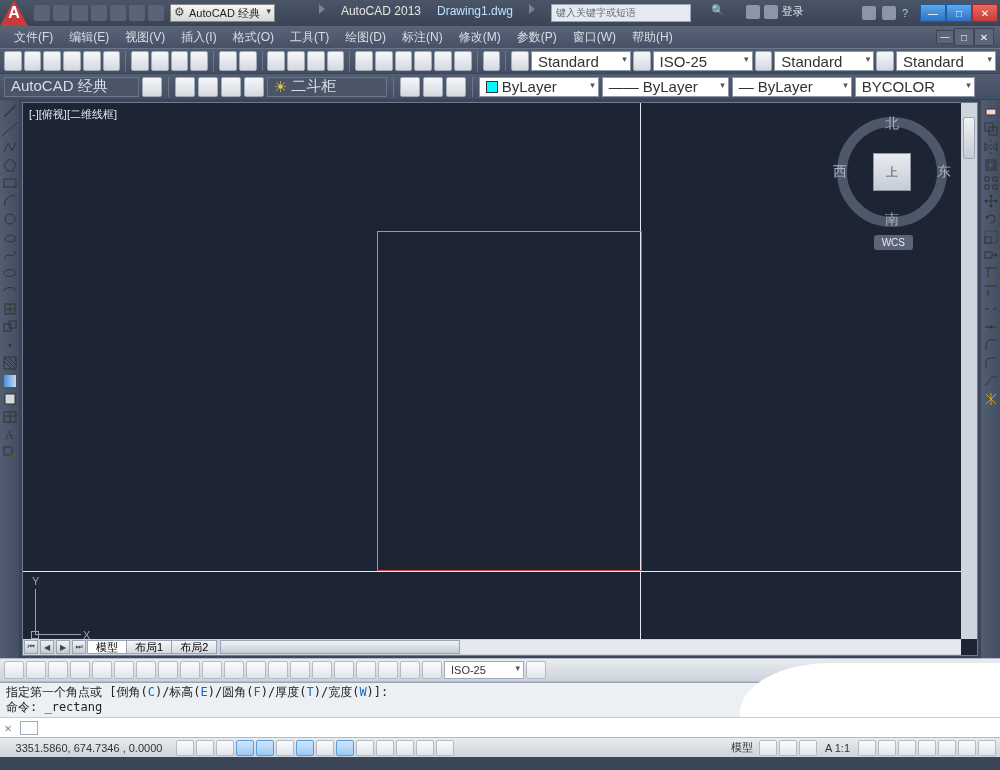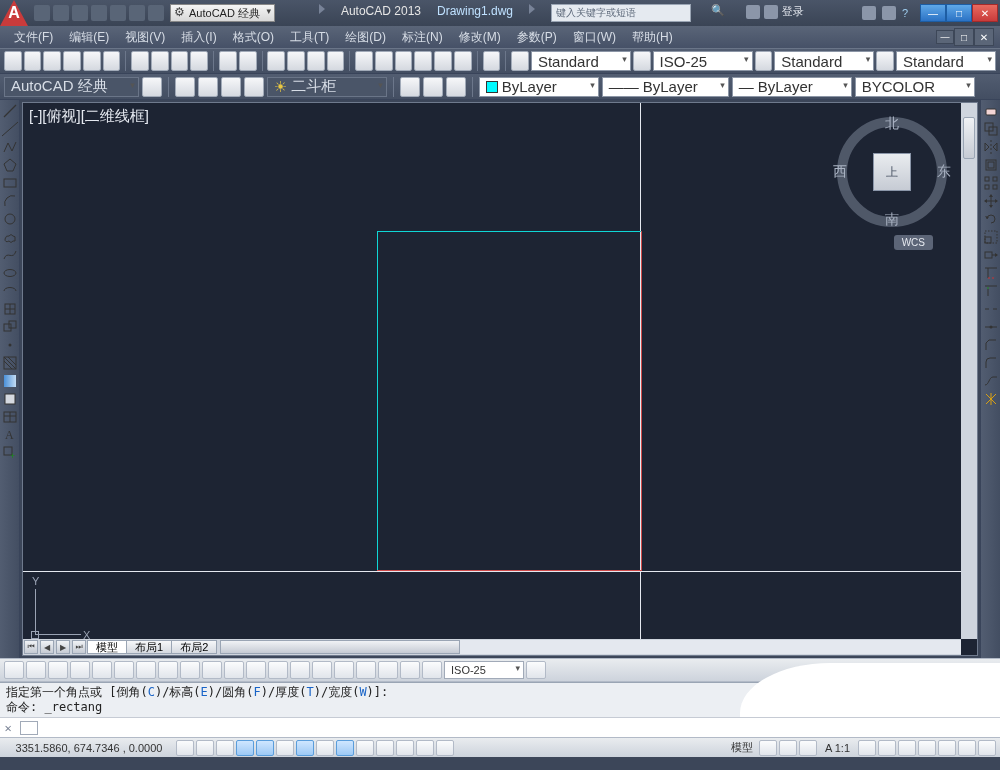--- a/index.html
+++ b/index.html
@@ -50,39 +50,39 @@
 
 
 .main-area { position: relative; height: 558px; background: #3c4659; display: flex; }
 .side-toolbar { width: 20px; background: linear-gradient(90deg,#525d71,#434e62); border-right: 1px solid #39445a; display: flex; flex-direction: column; padding: 3px 0; gap: 2px; }
 .side-toolbar.right { border-right: none; border-left: 1px solid #39445a; }
 .side-btn { width: 16px; height: 16px; margin: 0 auto; border-radius: 2px; position: relative; }
 .side-btn svg { position: absolute; top: 0; left: 0; }
 
 
 .viewport { flex: 1; background: #1d2433; position: relative; border: 1px solid #6f7a8d; margin: 2px; }
-.view-label { position: absolute; top: 4px; left: 6px; color: #e5e9f0; font-size: 15px; }
+.view-label { position: absolute; top: 4px; left: 6px; color: #e5e9f0; font-size: 11px; }
 .crosshair-v { position: absolute; top: 0; bottom: 0; left: 617px; width: 1px; background: #e5e9f0; }
 .crosshair-h { position: absolute; left: 0; right: 0; top: 468px; height: 1px; background: #e5e9f0; }
 .rect-top { position: absolute; left: 354px; top: 128px; width: 264px; height: 1px; background: #0fd6d6; }
 .rect-left { position: absolute; left: 354px; top: 128px; width: 1px; height: 340px; background: #0fd6d6; }
 .rect-right { position: absolute; left: 618px; top: 128px; width: 1px; height: 340px; background: #cf4a4a; }
 .rect-bottom { position: absolute; left: 354px; top: 467px; width: 264px; height: 1px; background: #cf4a4a; }
 .ucs { position: absolute; left: 12px; bottom: 20px; }
 .ucs-y { position: absolute; left: 0; bottom: 0; width: 1px; height: 46px; background: #9aa3b4; }
 .ucs-x { position: absolute; left: 0; bottom: 0; width: 46px; height: 1px; background: #9aa3b4; }
 .ucs-yl { position: absolute; left: -3px; bottom: 48px; color: #9aa3b4; font-size: 11px; }
 .ucs-xl { position: absolute; left: 48px; bottom: -6px; color: #9aa3b4; font-size: 11px; }
 .ucs-sq { position: absolute; left: -4px; bottom: -4px; width: 8px; height: 8px; border: 1px solid #9aa3b4; }
 .viewcube { position: absolute; top: 14px; right: 30px; width: 110px; height: 110px; }
 .vc-ring { position: absolute; inset: 0; border: 10px solid rgba(130,140,158,0.5); border-radius: 50%; }
 .vc-cube { position: absolute; top: 36px; left: 36px; width: 38px; height: 38px; background: linear-gradient(#e9ecef,#c6cbd4); border: 1px solid #8b96a9; display: flex; align-items: center; justify-content: center; color: #4b5565; font-size: 12px; }
 .vc-dir { position: absolute; color: #aab3c3; font-size: 14px; }
 .vc-n { top: -2px; left: 48px; } .vc-s { bottom: -2px; left: 48px; } .vc-w { top: 46px; left: -4px; } .vc-e { top: 46px; right: -4px; }
-.wcs-badge { position: absolute; top: 132px; right: 44px; background: rgba(120,130,148,0.7); color: #e6e9ef; padding: 2px 8px; font-size: 10px; border-radius: 3px; }
+.wcs-badge { position: absolute; top: 132px; right: 64px; background: rgba(120,130,148,0.7); color: #e6e9ef; padding: 2px 8px; font-size: 10px; border-radius: 3px; }
 .vp-scroll-v { position: absolute; right: 0; top: 0; bottom: 16px; width: 16px; background: #cfd5de; }
 .vp-scroll-v::before { content: ""; position: absolute; top: 14px; left: 2px; right: 2px; height: 40px; background: linear-gradient(#f0f2f5,#c6cbd4); border: 1px solid #9aa5b4; border-radius: 2px; }
 .vp-scroll-h { position: absolute; left: 0; right: 16px; bottom: 0; height: 16px; background: #cfd5de; display: flex; align-items: center; }
 .nav-btn { width: 14px; height: 14px; background: linear-gradient(#f0f2f5,#c6cbd4); border: 1px solid #9aa5b4; margin: 0 1px; font-size: 8px; display: flex; align-items: center; justify-content: center; color: #444; }
 .layout-tab { height: 14px; padding: 0 8px; background: linear-gradient(#f6f7f9,#d5d9e0); border: 1px solid #9aa5b4; font-size: 11px; display: flex; align-items: center; margin-right: -1px; }
 .layout-tab.active { background: #fff; }
 .hs-track { flex: 1; height: 14px; background: #e4e8ef; margin-left: 4px; position: relative; }
 .hs-thumb { position: absolute; left: 0; top: 0; bottom: 0; width: 240px; background: linear-gradient(#f0f2f5,#c6cbd4); border: 1px solid #9aa5b4; }
 
 

